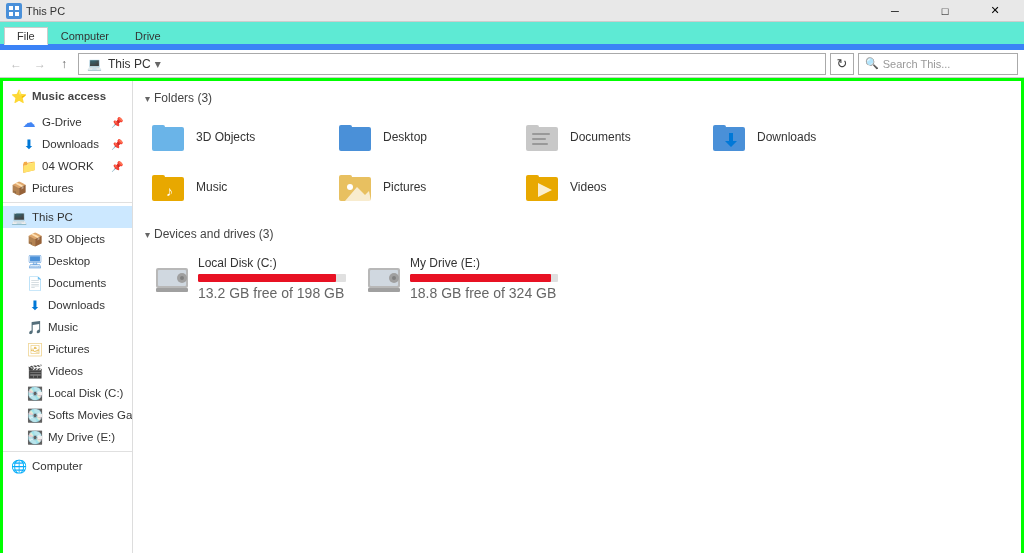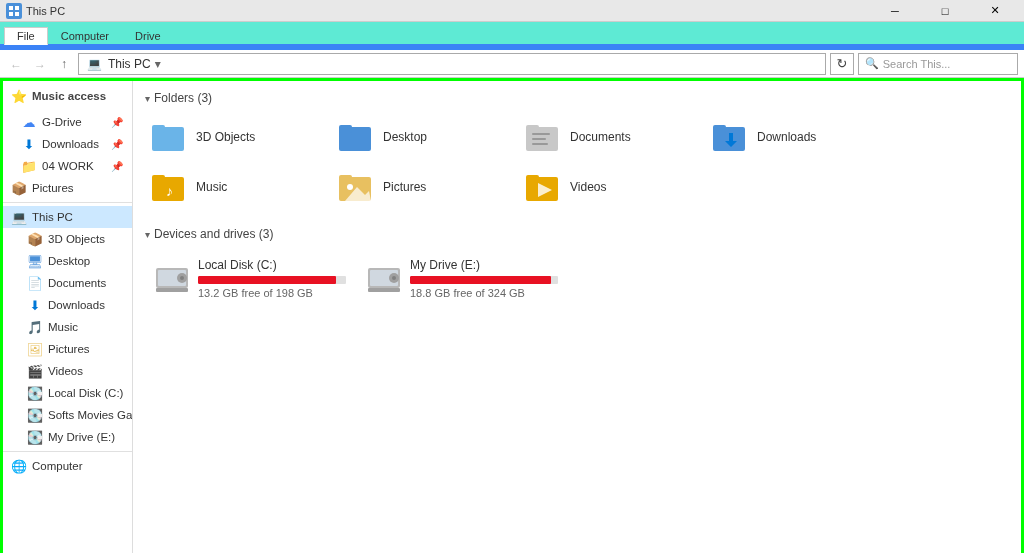--- a/index.html
+++ b/index.html
@@ -269,21 +269,21 @@
       margin-bottom: 3px;
       position: relative;
       overflow: hidden;
     }
     .drive-bar-fill {
       height: 100%;
       background: #e81123;
       border-radius: 1px;
     }
     .drive-space {
-      font-size: 11px;
+      font-size: 14px;
       color: #666;
     }
   </style>
 </head>
 <body>
 
 <div class="title-bar">
   <div class="title-bar-icon">
     <svg width="12" height="12" viewBox="0 0 12 12">
         <rect x="1" y="1" width="4" height="4" fill="white"></rect>

